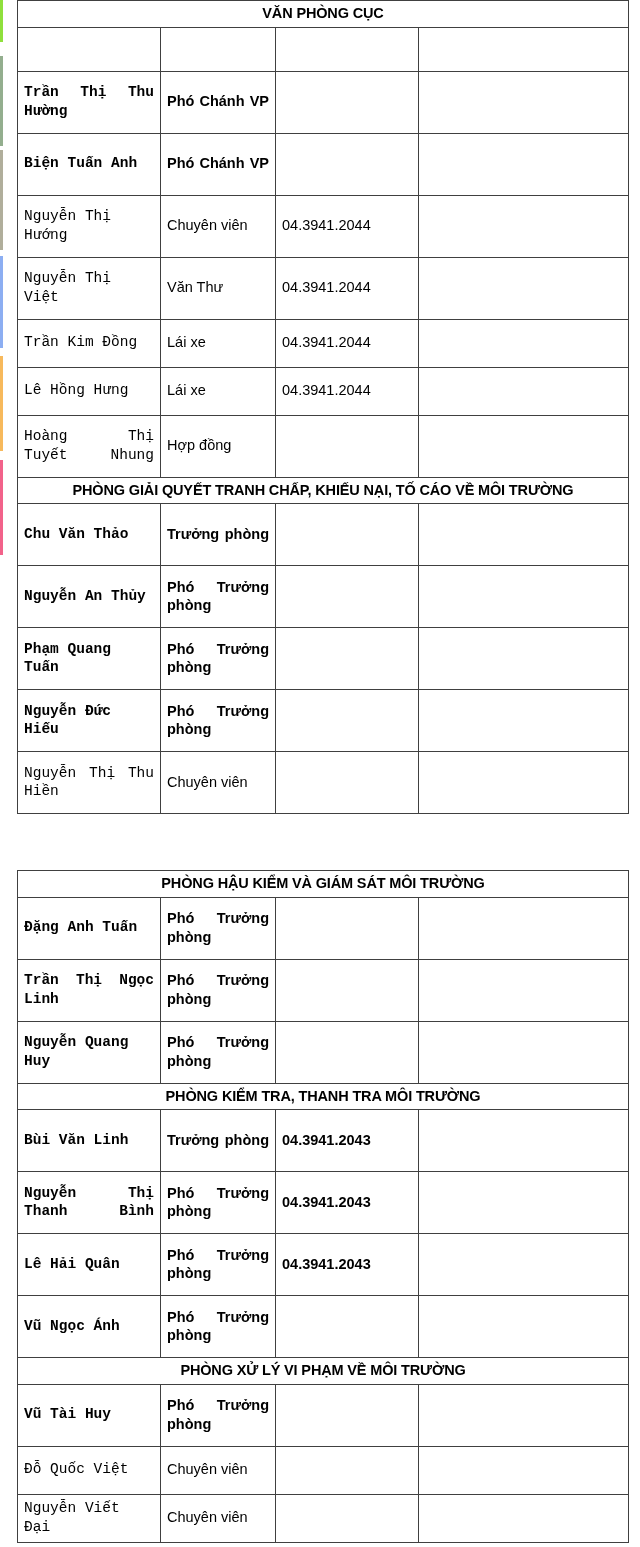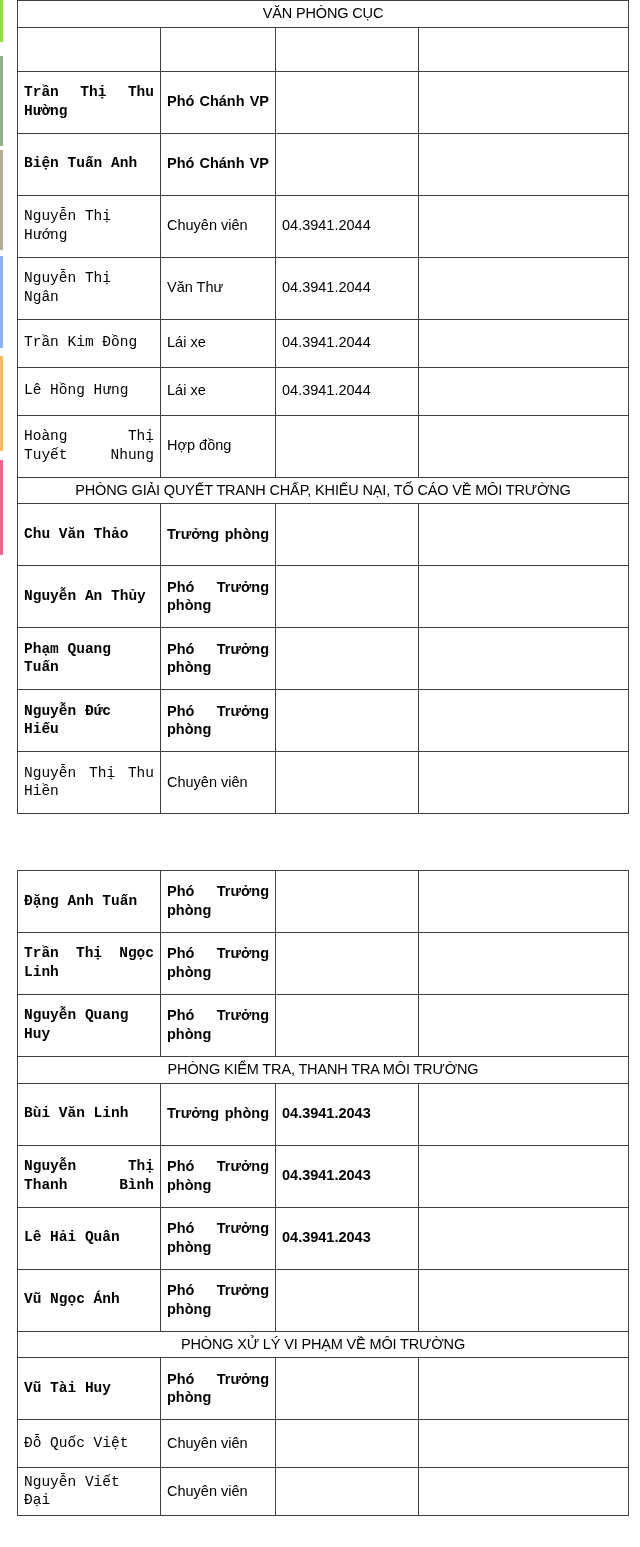--- a/index.html
+++ b/index.html
@@ -64,21 +64,21 @@
     padding: 3px 6px 4px 6px;
     vertical-align: middle;
     font-size: 14.5px;
     line-height: 1.28;
     word-break: break-word;
   }
 
   
   td.section-head {
     text-align: center;
-    font-weight: normal;
+    font-weight: bold;
     font-size: 14.6px;
     letter-spacing: -0.15px;
     padding-top: 7px;
     padding-bottom: 7px;
     border-top: 1.6px solid #1a1a1a;
     border-bottom: 1.6px solid #1a1a1a;
     white-space: nowrap;
   }
 
   
@@ -167,21 +167,21 @@
             <td class="cell-phone"></td>
             <td class="cell-extra"></td>
           </tr>
           <tr class="table-row staff r-tall">
             <td class="cell-name one-line">Nguyễn Thị Hướng</td>
             <td class="cell-role one-line">Chuyên viên</td>
             <td class="cell-phone">04.3941.2044</td>
             <td class="cell-extra"></td>
           </tr>
           <tr class="table-row staff r-tall">
-            <td class="cell-name one-line">Nguyễn Thị Ngân</td>
+            <td class="cell-name one-line">Nguyễn Thị Việt</td>
             <td class="cell-role one-line">Văn Thư</td>
             <td class="cell-phone">04.3941.2044</td>
             <td class="cell-extra"></td>
           </tr>
           <tr class="table-row staff r-short">
             <td class="cell-name one-line">Trần Kim Đồng</td>
             <td class="cell-role one-line">Lái xe</td>
             <td class="cell-phone">04.3941.2044</td>
             <td class="cell-extra"></td>
           </tr>
@@ -235,20 +235,23 @@
     </div>
     <div class="table-block" style="top: 870px;">
       <table class="doc-table">
         <colgroup>
           <col class="c-name">
           <col class="c-role">
           <col class="c-phone">
           <col class="c-extra">
         </colgroup>
         <tbody>
+          <tr>
+            <td class="section-head" colspan="4">PHÒNG HẬU KIỂM VÀ GIÁM SÁT MÔI TRƯỜNG</td>
+          </tr>
           <tr class="table-row lead r-tall">
             <td class="cell-name one-line">Đặng Anh Tuấn</td>
             <td class="cell-role">Phó Trưởng phòng</td>
             <td class="cell-phone"></td>
             <td class="cell-extra"></td>
           </tr>
           <tr class="table-row lead r-tall">
             <td class="cell-name">Trần Thị Ngọc Linh</td>
             <td class="cell-role">Phó Trưởng phòng</td>
             <td class="cell-phone"></td>

